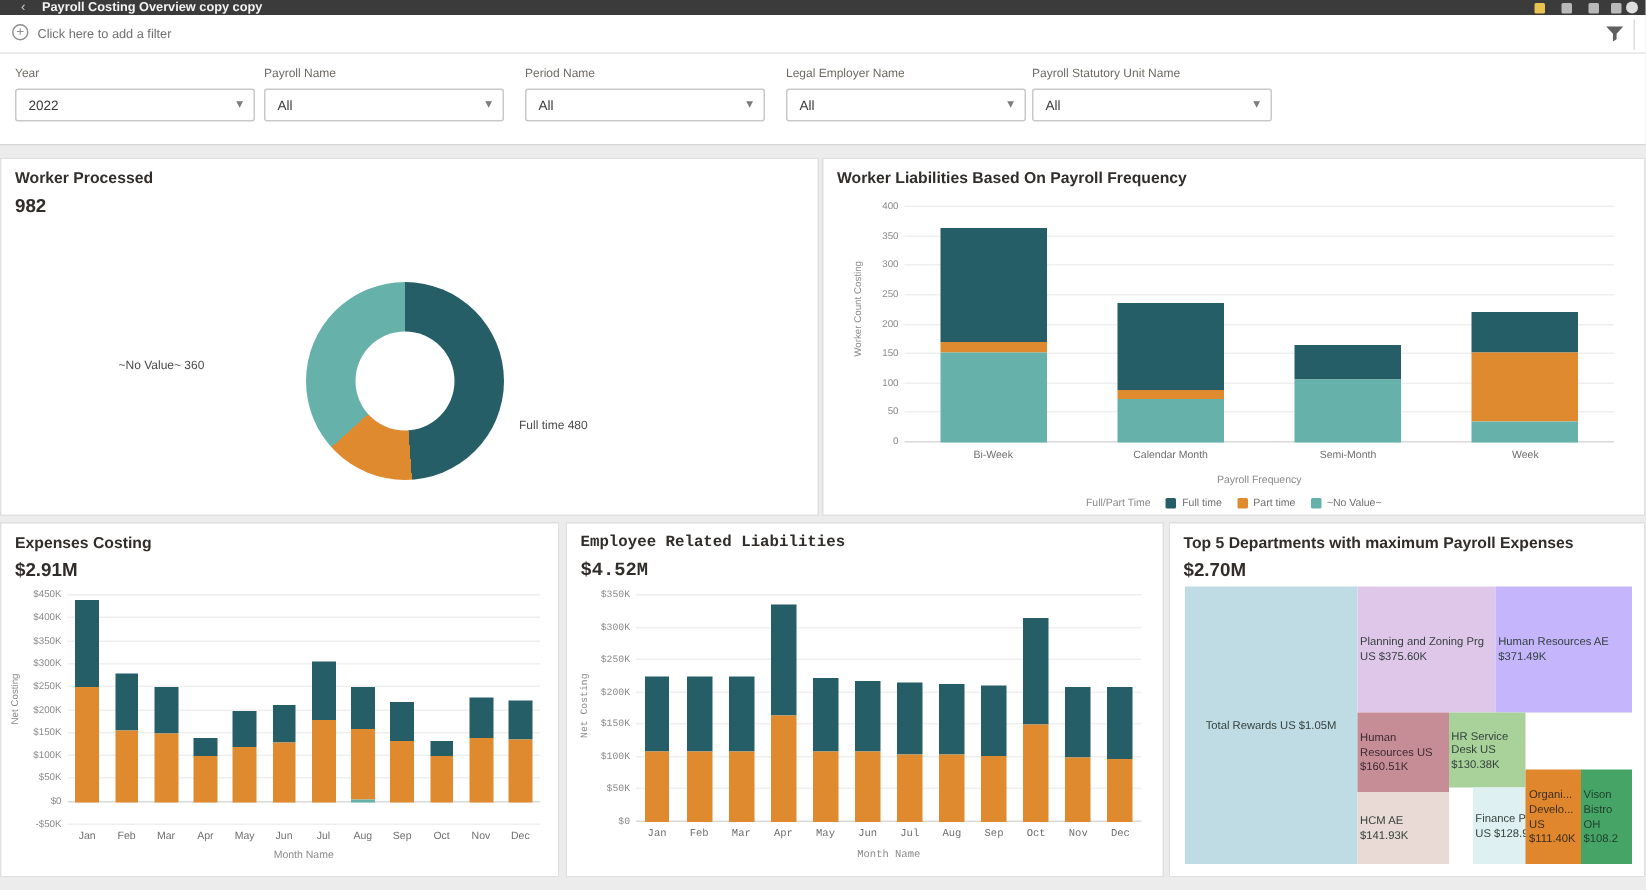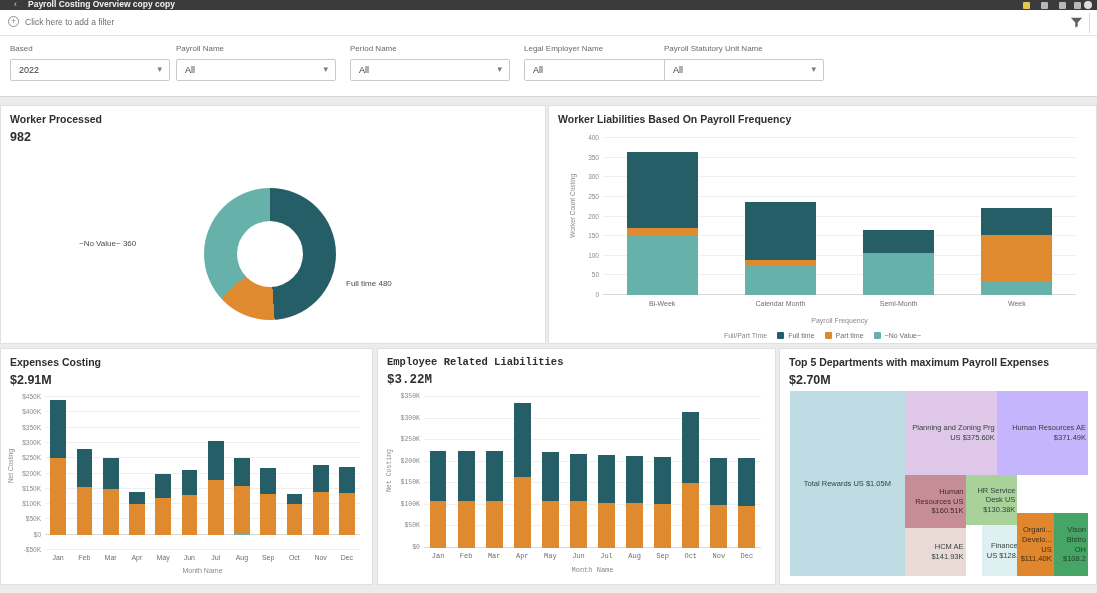--- a/index.html
+++ b/index.html
@@ -82,21 +82,21 @@
   #chartC .xlab { top:176px; left:40px; right:8px; width:auto; }
   #chartC .ylab { left:2px; top:58px; }
   #chartD { left:4px; top:42px; right:4px; bottom:0; }
   #chartD .plot { left:42px; right:10px; top:6px; height:151px; }
   #chartD .xcats { left:42px; right:10px; top:161px; }
   #chartD .xlab { top:175px; left:42px; right:10px; width:auto; }
   #chartD .ylab { left:4px; top:58px; }
 
   
   .tree { position:absolute; left:10px; top:42px; right:8px; bottom:8px; }
-  .tile { position:absolute; display:flex; align-items:center; justify-content:center; text-align:right;
+  .tile { position:absolute; display:flex; align-items:center; justify-content:center; text-align:left;
     font-size:7.5px; line-height:1.3; color:#33403c; padding:2px; overflow:hidden; }
 </style>
 </head>
 <body>
 
 <div class="stage">
 
   <div class="topbar">
     <span class="back">‹</span>
     <span class="ttl">Payroll Costing Overview copy copy</span>
@@ -113,21 +113,21 @@
       <span>Click here to add a filter</span>
     </div>
     <svg class="funnel" viewBox="0 0 16 16">
       <path d="M1 2h14l-5.5 6v4.5l-3 1.8V8z"></path>
     </svg>
     <div class="fb-sep"></div>
   </div>
 
   <div class="filters" id="filters">
       <div class="fgroup" style="left: 10px;">
-        <div class="flabel">Based</div>
+        <div class="flabel">Year</div>
         <div class="fselect">
           <span class="fval">2022</span>
           <span class="caret">▾</span>
         </div>
       </div>
       <div class="fgroup" style="left: 176px;">
         <div class="flabel">Payroll Name</div>
         <div class="fselect">
           <span class="fval">All</span>
           <span class="caret">▾</span>
@@ -140,21 +140,21 @@
           <span class="caret">▾</span>
         </div>
       </div>
       <div class="fgroup" style="left: 524px;">
         <div class="flabel">Legal Employer Name</div>
         <div class="fselect">
           <span class="fval">All</span>
           <span class="caret">▾</span>
         </div>
       </div>
-      <div class="fgroup" style="left: 664px;">
+      <div class="fgroup" style="left: 688px;">
         <div class="flabel">Payroll Statutory Unit Name</div>
         <div class="fselect">
           <span class="fval">All</span>
           <span class="caret">▾</span>
         </div>
       </div>
     </div>
 
   <section class="panel" id="panelA">
     <div class="ptitle">Worker Processed</div>
@@ -362,21 +362,21 @@
           <span>Oct</span>
           <span>Nov</span>
           <span>Dec</span>
         </div>
       <div class="xlab">Month Name</div>
     </div>
   </section>
 
   <section class="panel" id="panelD">
     <div class="ptitle">Employee Related Liabilities</div>
-    <div class="pvalue">$3.22M</div>
+    <div class="pvalue">$4.52M</div>
     <div class="chart" id="chartD">
       <div class="ylab">Net Costing</div>
       <div class="plot">
           <div class="gridline zero" style="bottom: 0px;"></div>
           <span class="ytick" style="bottom: -3px; right: 100%; margin-right: 4px;">$0</span>
           <div class="gridline" style="bottom: 21.5714px;"></div>
           <span class="ytick" style="bottom: 18.5714px; right: 100%; margin-right: 4px;">$50K</span>
           <div class="gridline" style="bottom: 43.1429px;"></div>
           <span class="ytick" style="bottom: 40.1429px; right: 100%; margin-right: 4px;">$100K</span>
           <div class="gridline" style="bottom: 64.7143px;"></div>

